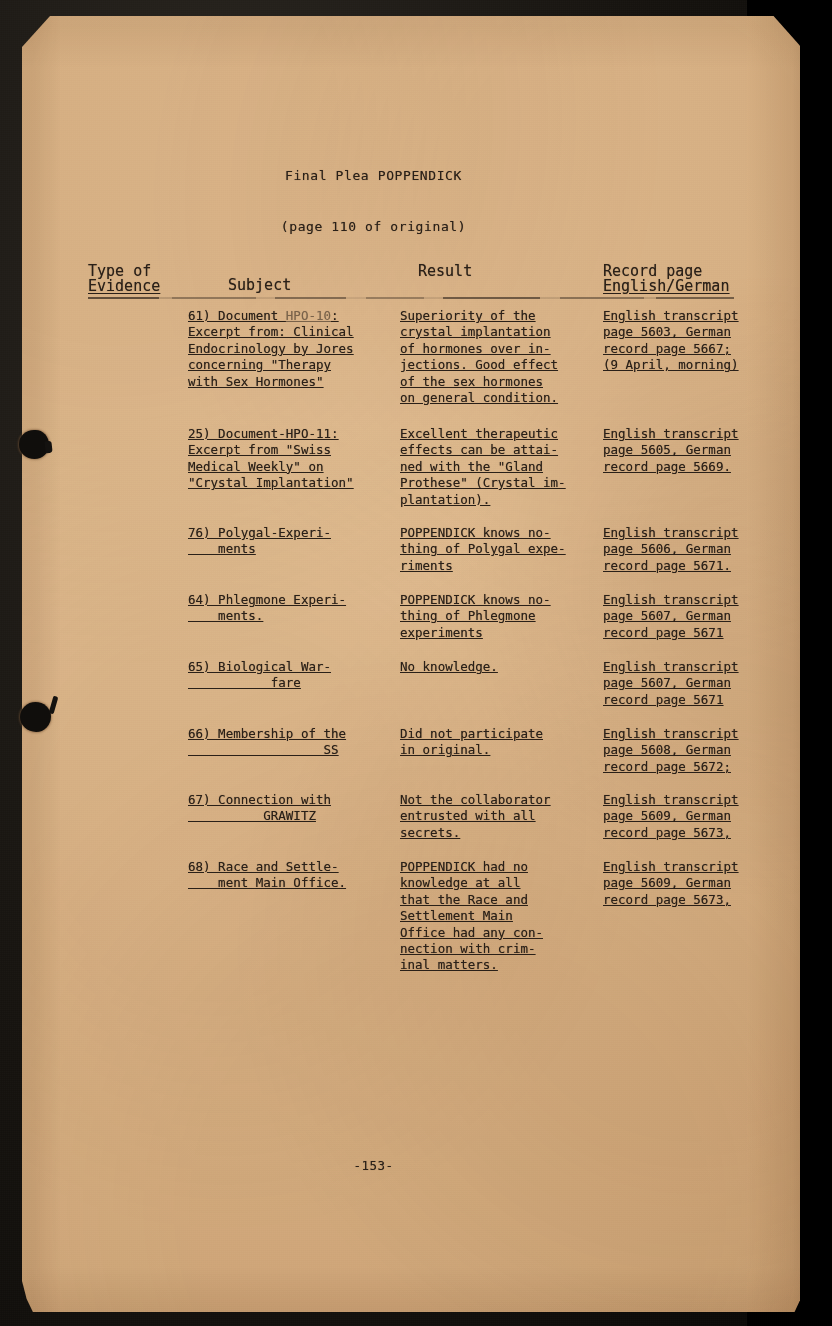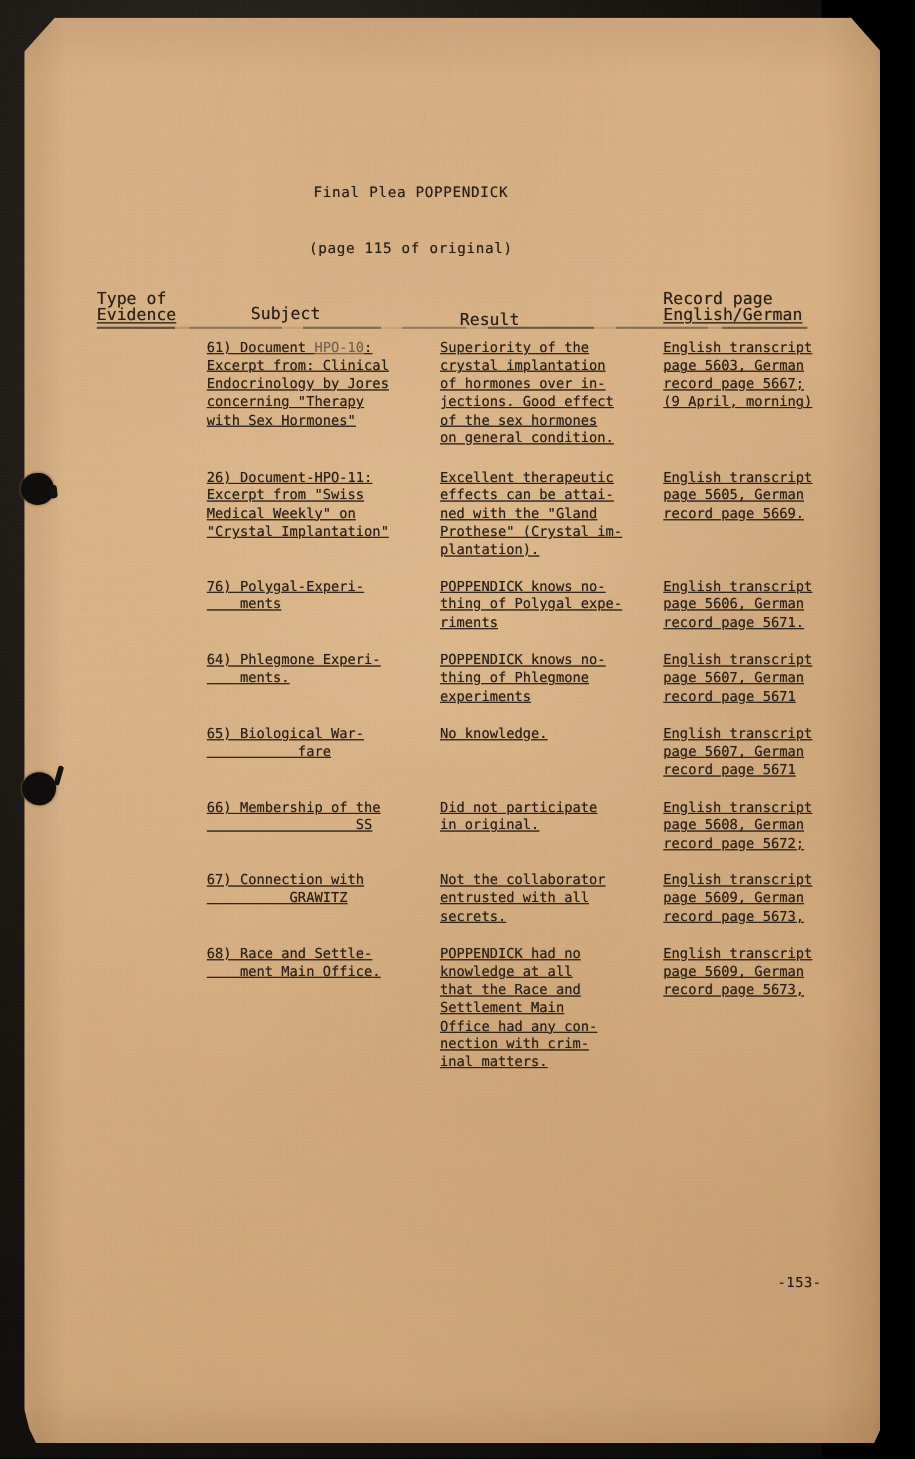--- a/index.html
+++ b/index.html
@@ -139,21 +139,21 @@
   
   #table-header { position: absolute; left: 0; top: 264px; width: 100%; height: 34px; }
   .hdr {
     position: absolute;
     font-size: 15px;
     line-height: 15px;
     white-space: pre;
   }
   #hdr-type     { left: 88px;  top: 0px; }
   #hdr-subject  { left: 228px; top: 14px; }
-  #hdr-result   { left: 418px; top: 0px; margin-top: 19px; }
+  #hdr-result   { left: 418px; top: 0px; }
   #hdr-record   { left: 603px; top: 0px; }
   .hdr .u { text-decoration: underline; text-underline-offset: 2px; }
 
   
   #header-rule {
     position: absolute;
     left: 88px;
     top: 297px;
     width: 646px;
     height: 2px;
@@ -187,21 +187,21 @@
   }
   .cell.subject { left: 188px; }
   .cell.result  { left: 400px; }
   .cell.record  { left: 603px; }
 
   
   #page-number {
     position: absolute;
     left: 0; right: 0;
     top: 1158px;
-    text-align: right;
+    text-align: center;
     font-size: 12.5px;
     letter-spacing: .5px;
   }
 
   
   .faded { opacity: .55; }
 </style>
 </head>
 <body>
 
@@ -213,21 +213,21 @@
     <span class="pin"></span>
   </div>
   <div class="punch" id="punch-bottom">
     <span class="pin"></span>
   </div>
 
   <div id="typed">
 
     <div class="ttl" id="doc-title">Final Plea POPPENDICK</div>
 
-    <div class="ttl" id="doc-subtitle">(page 115 of original)</div>
+    <div class="ttl" id="doc-subtitle">(page 110 of original)</div>
 
     <div id="table-header">
       <div class="hdr" id="hdr-type"><span>Type of</span><br><span class="u">Evidence</span></div>
 
       <div class="hdr" id="hdr-subject">Subject</div>
 
       <div class="hdr" id="hdr-result">Result</div>
 
       <div class="hdr" id="hdr-record"><span>Record page</span><br><span class="u">English/German</span></div>
     </div>
@@ -246,21 +246,21 @@
 of hormones over in-
 jections. Good effect
 of the sex hormones
 on general condition.</div>
           <div class="cell record">English transcript
 page 5603, German
 record page 5667;
 (9 April, morning)</div>
         </div>
         <div class="row" style="top: 426px;">
-          <div class="cell subject">26) Document-HPO-11:
+          <div class="cell subject">25) Document-HPO-11:
 Excerpt from "Swiss
 Medical Weekly" on
 "Crystal Implantation"</div>
           <div class="cell result">Excellent therapeutic
 effects can be attai-
 ned with the "Gland
 Prothese" (Crystal im-
 plantation).</div>
           <div class="cell record">English transcript
 page 5605, German

